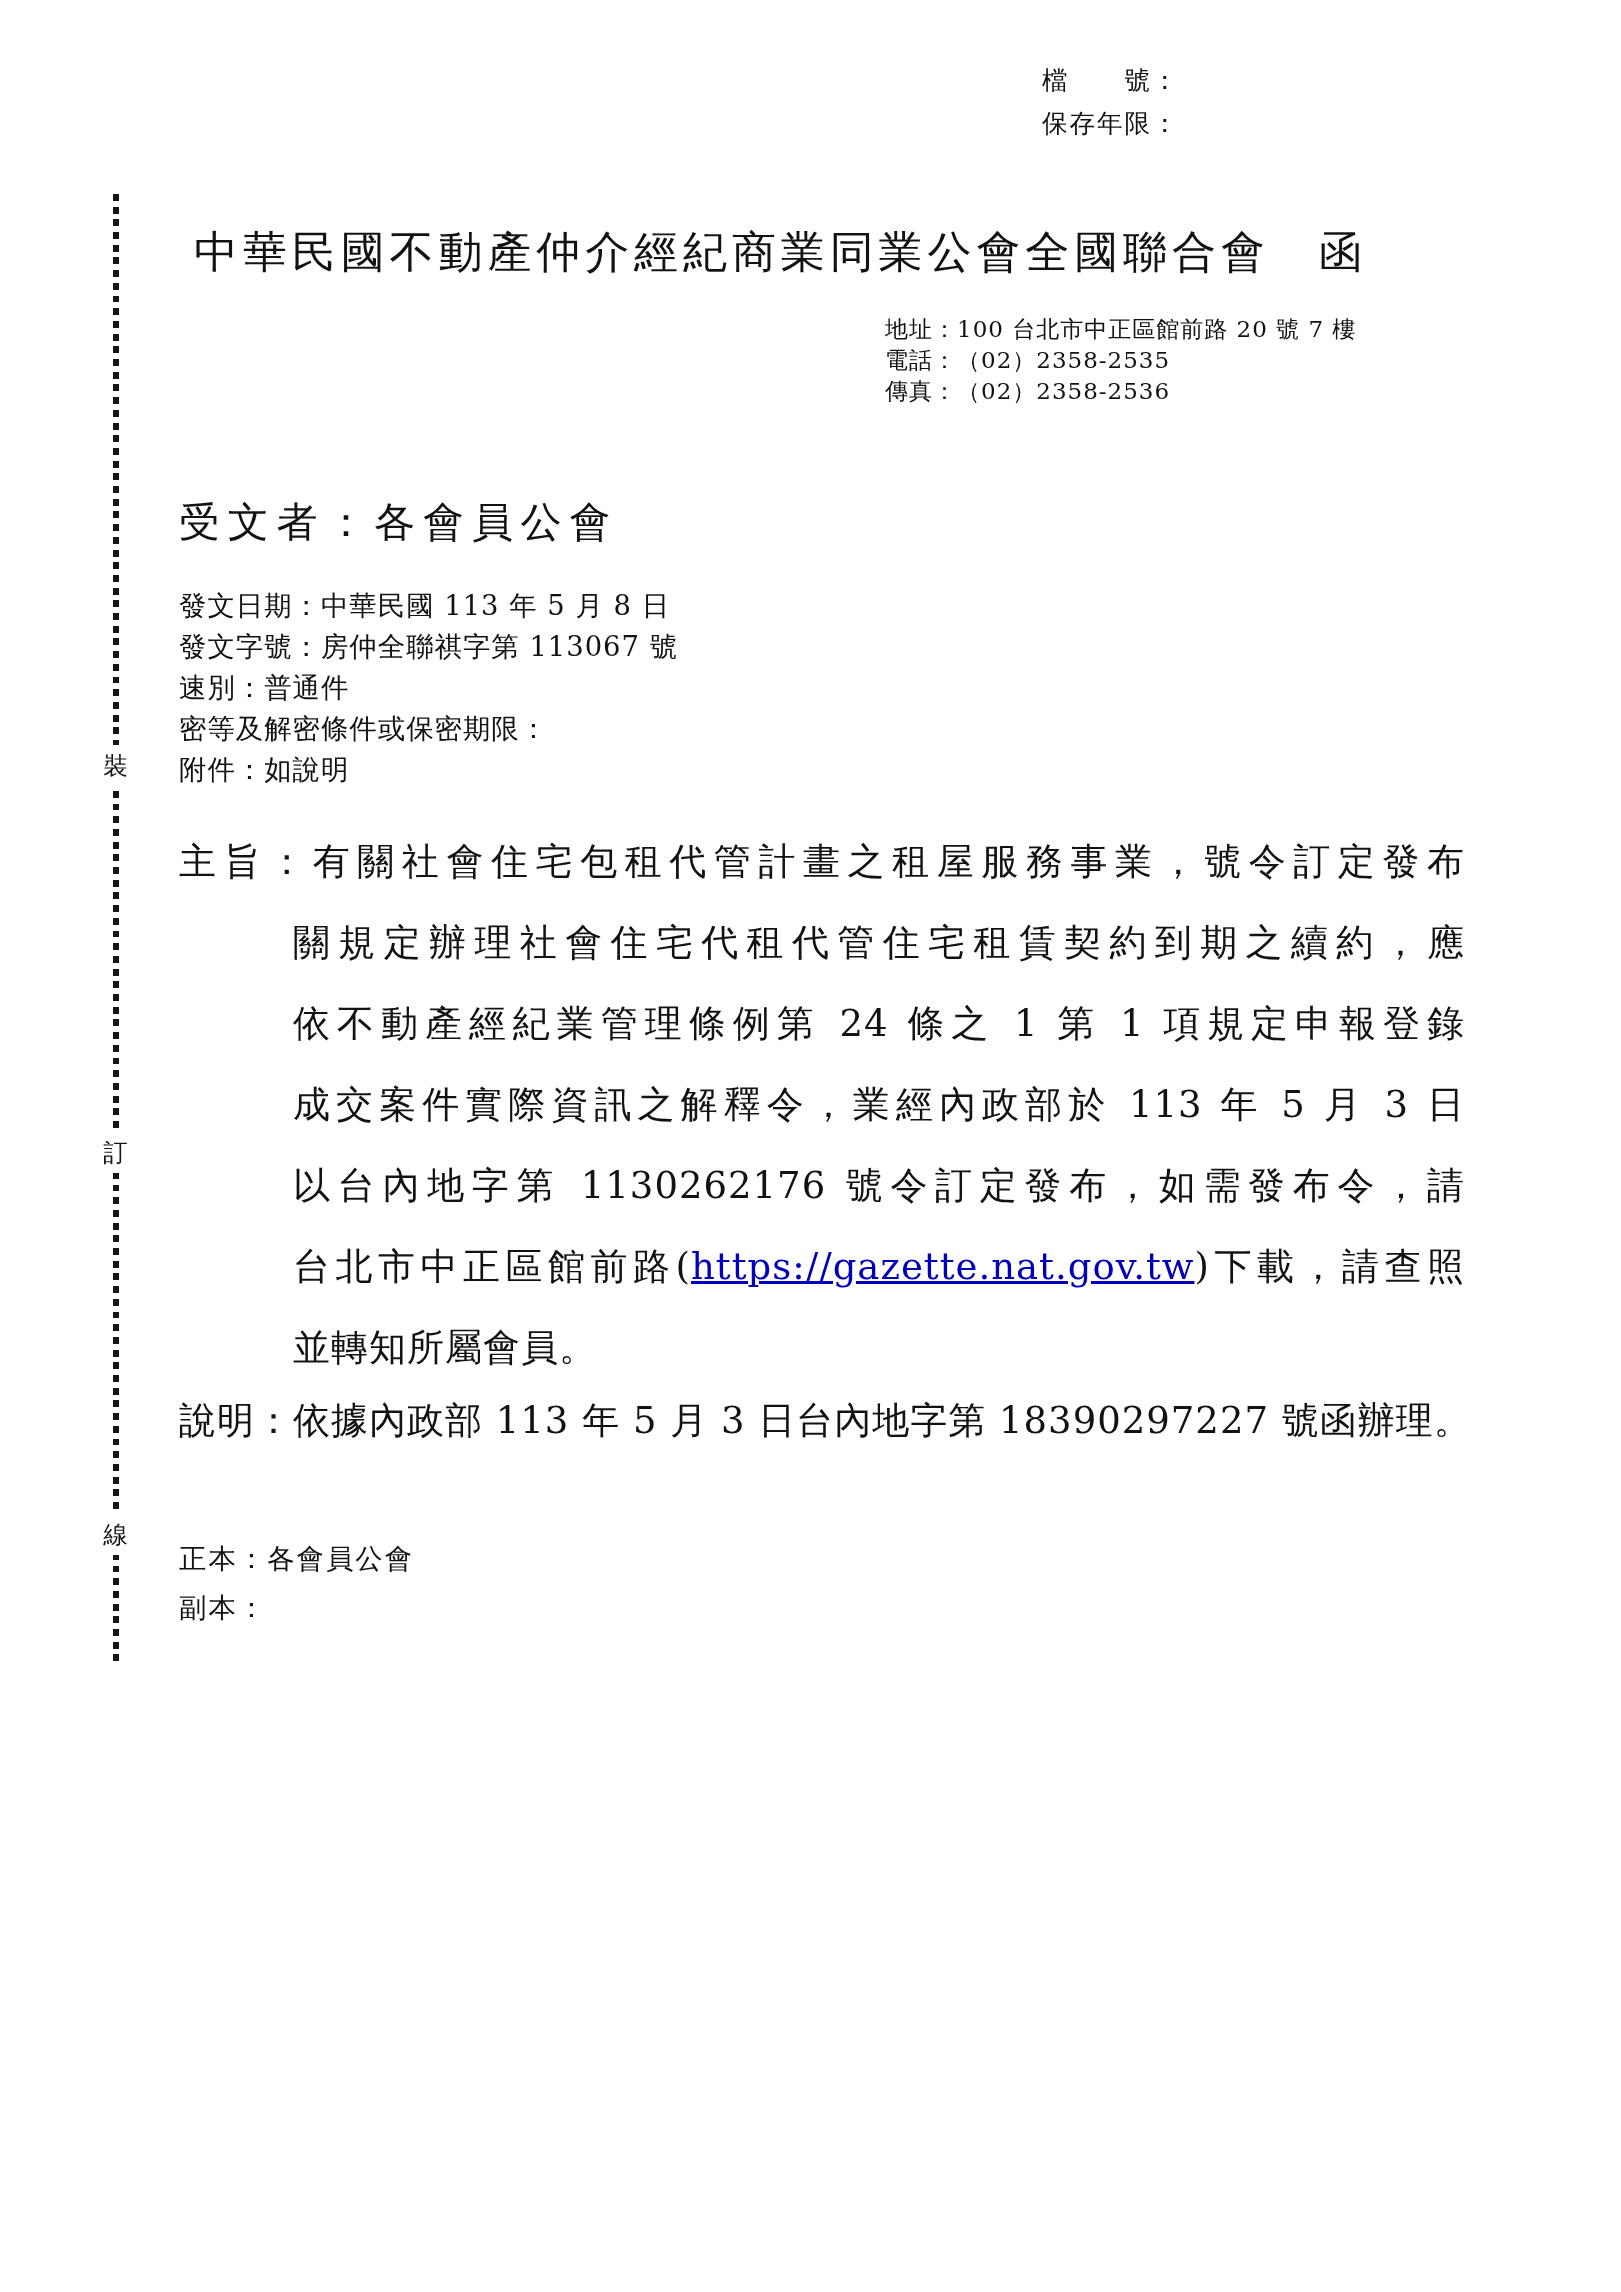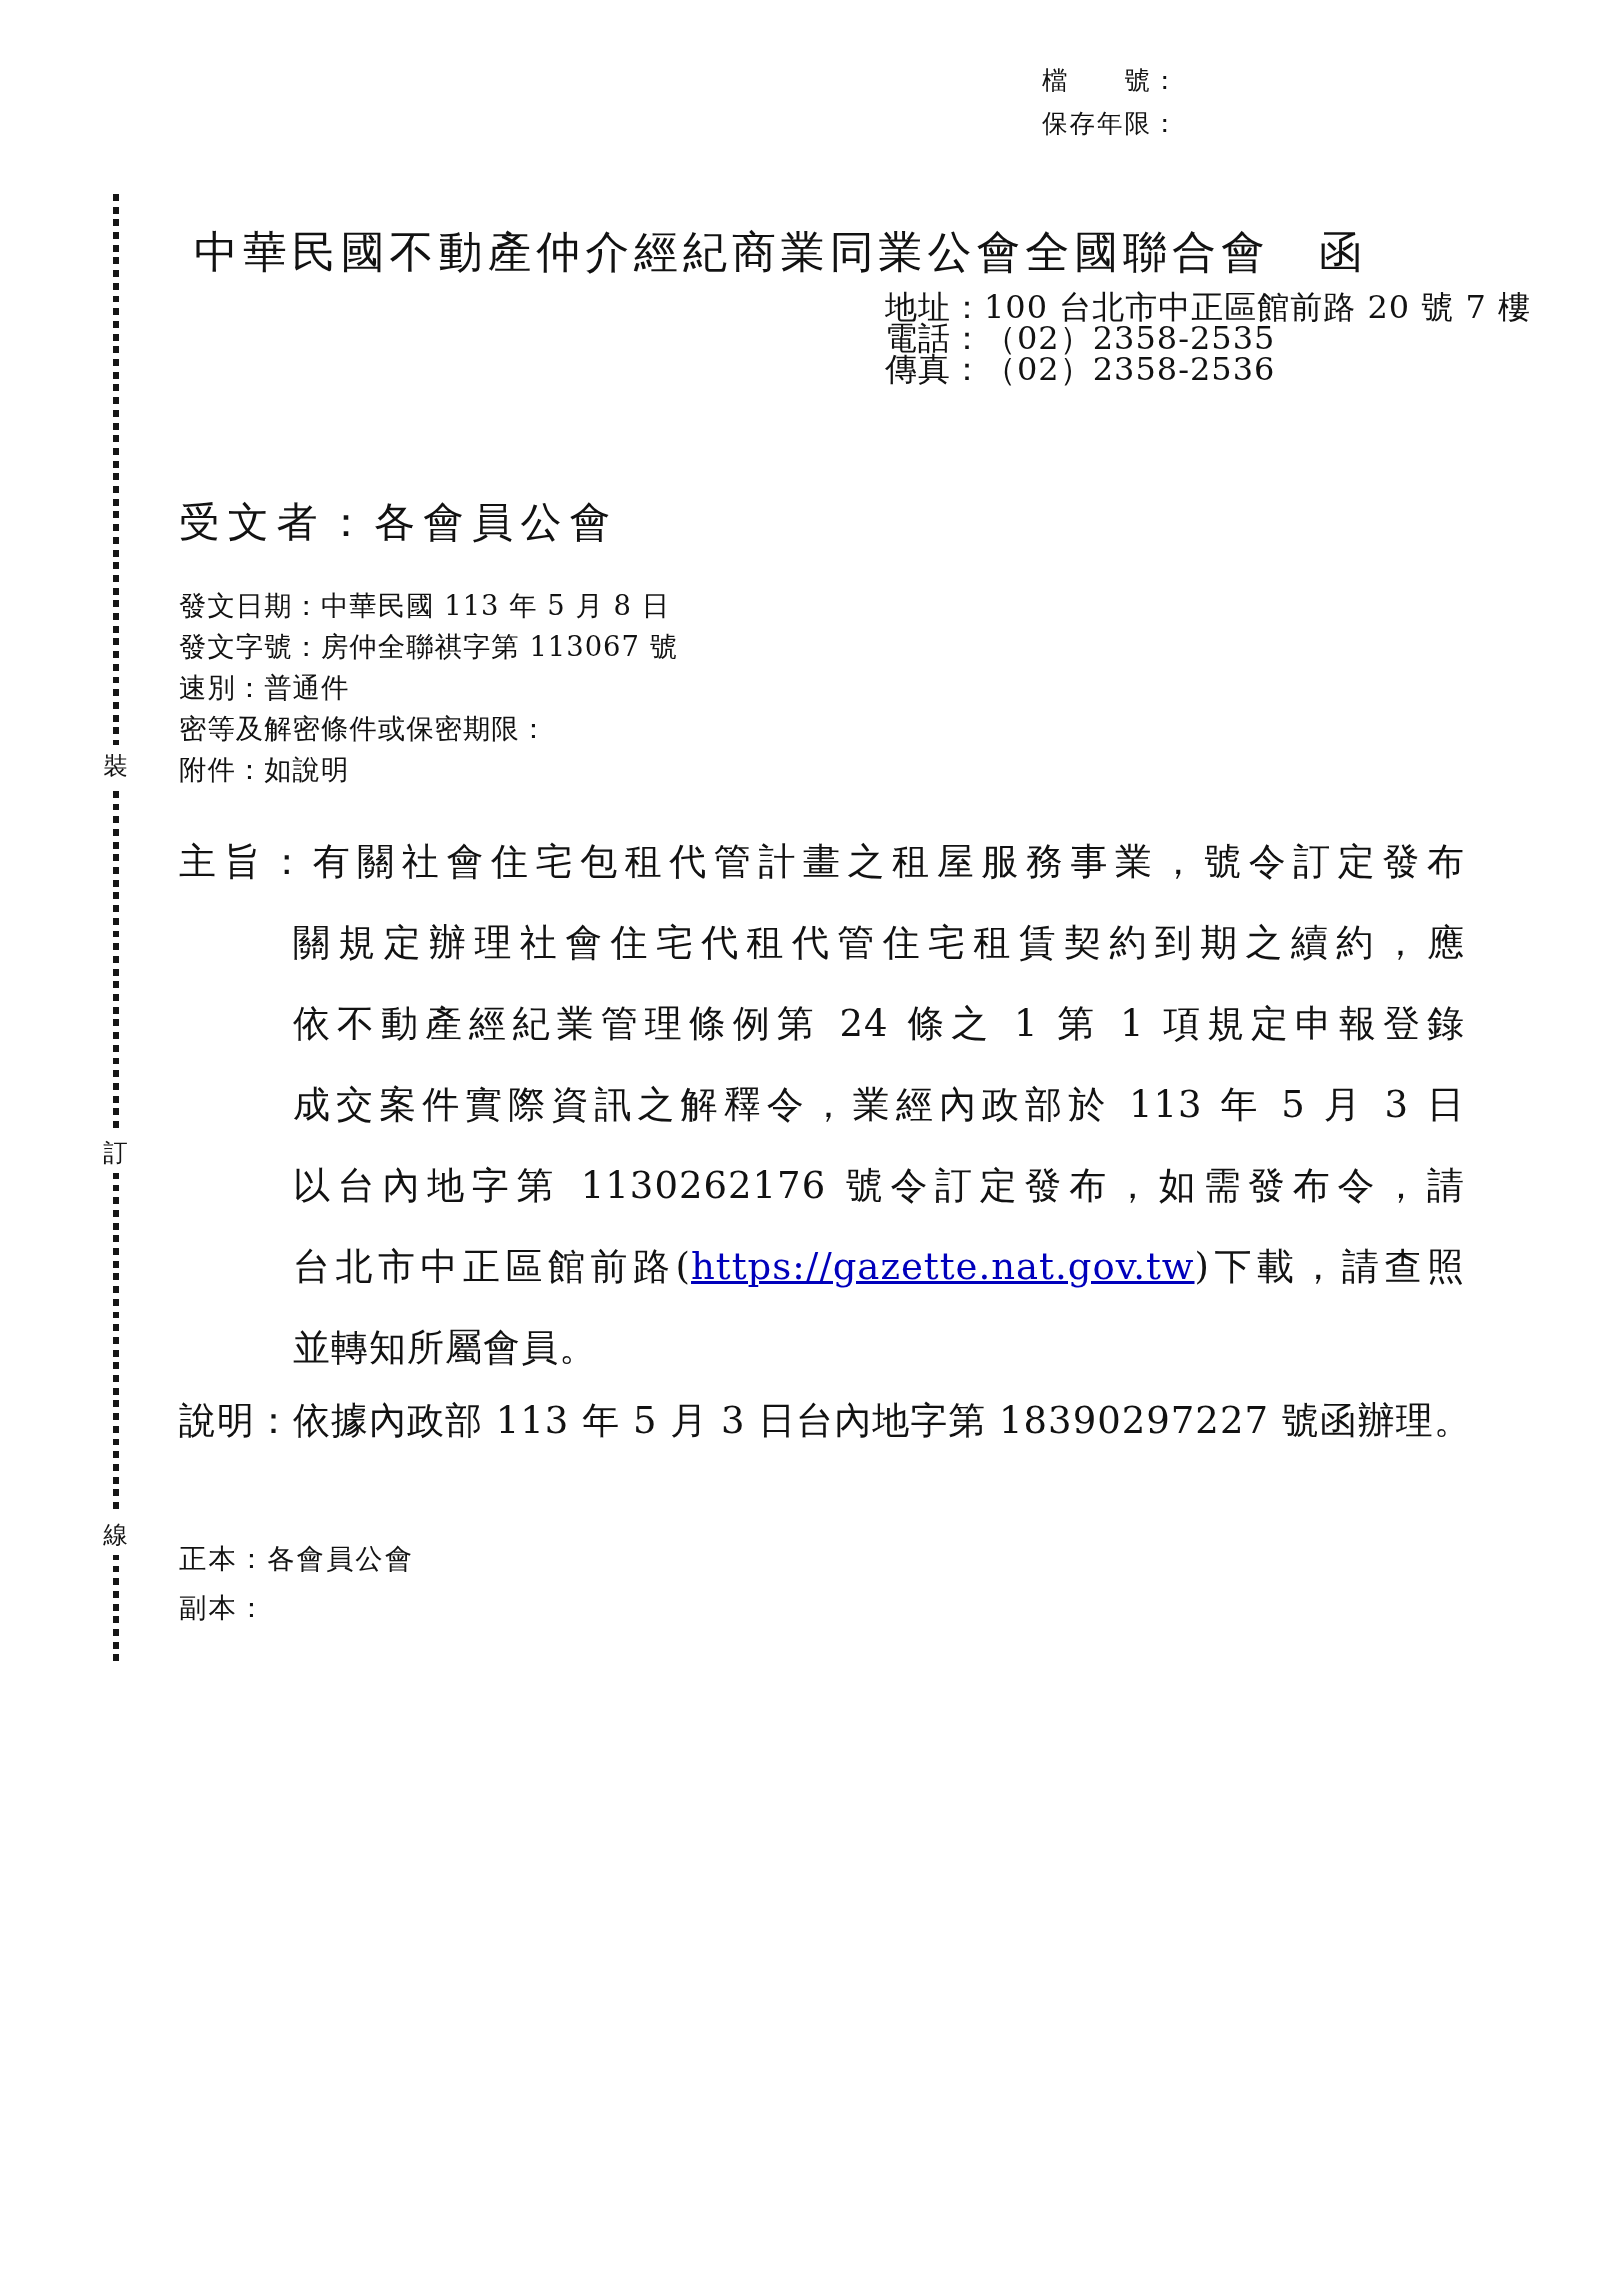--- a/index.html
+++ b/index.html
@@ -24,21 +24,21 @@
     font-size:24.5px; background:#ffffff; padding:3.9px 0; color:#141414;
   }
 
   
   .title {
     position:absolute; left:194px; top:223px; width:1235px;
     font-size:44px; font-weight:normal; letter-spacing:4.9px; white-space:nowrap;
   }
 
   
-  .contact { position:absolute; left:885px; top:292px; font-size:32px; line-height:31px; letter-spacing:1px; }
+  .contact { position:absolute; left:885px; top:314px; font-size:23px; line-height:31px; letter-spacing:1px; }
 
   
   .recipient { position:absolute; left:179px; top:495px; font-size:41px; letter-spacing:7.8px; white-space:nowrap; }
 
   
   .meta { position:absolute; left:179px; top:585px; font-size:27.4px; line-height:41px; letter-spacing:1px; }
 
   
   .subject { position:absolute; left:179px; top:821px; width:1286px; font-size:37px; }
   .s-line {

